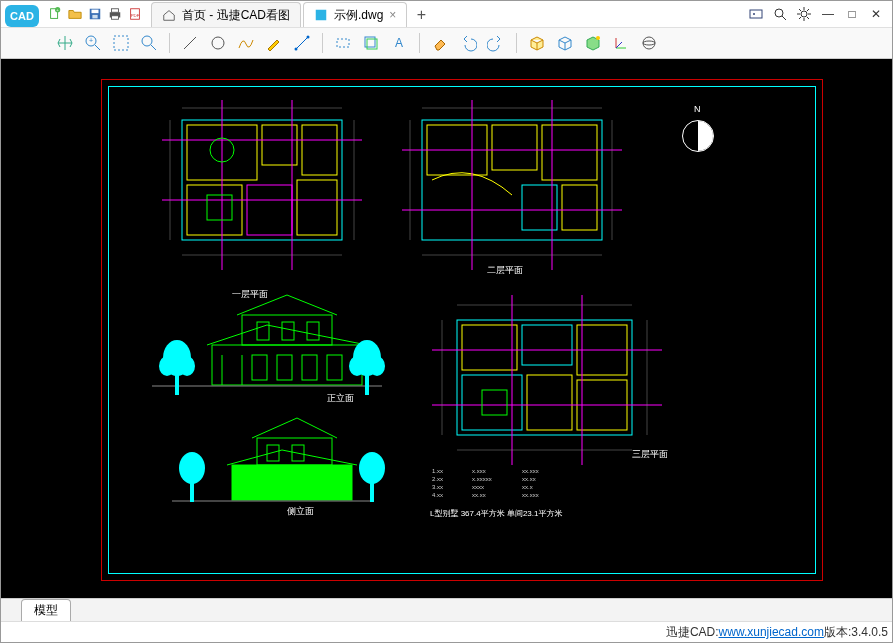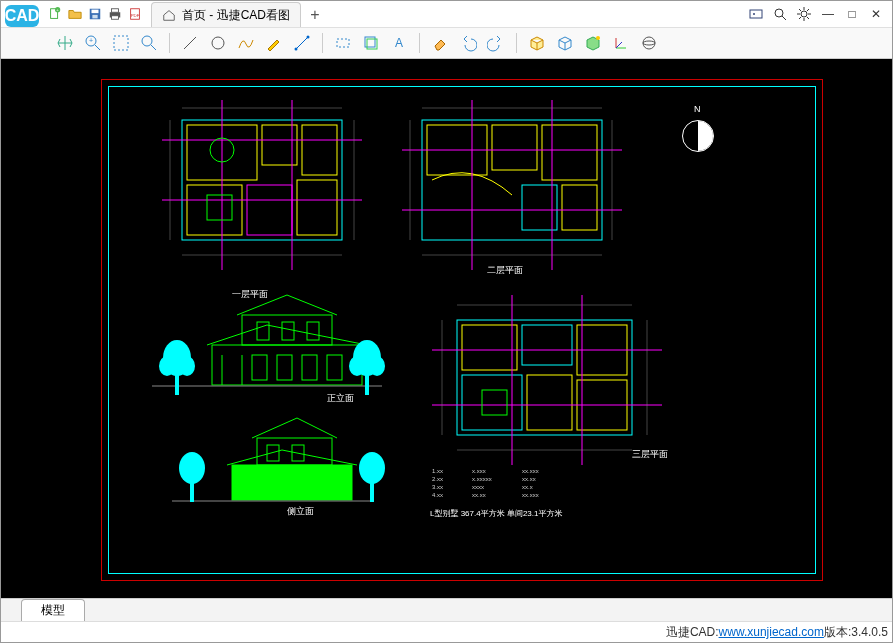--- a/index.html
+++ b/index.html
@@ -1,19 +1,19 @@
 <!DOCTYPE html>
 <html><head>
 <meta charset="utf-8">
 <style>
 html,body{margin:0;padding:0;font-family:"Microsoft YaHei",Arial,sans-serif;font-size:12px;background:#fff;overflow:hidden}
 body{width:893px;height:643px;display:flex;flex-direction:column;border:1px solid #999;box-sizing:border-box}
 
 .titlebar{height:26px;background:#fff;border-bottom:1px solid #e0e0e0;display:flex;align-items:center}
-.logo{width:34px;height:22px;margin:4px 6px 0 4px;background:#2bb3e5;border-radius:6px;display:flex;align-items:center;justify-content:center;color:#fff;font-size:16px;font-weight:bold;position:relative;z-index:3}
+.logo{width:34px;height:22px;margin:4px 6px 0 4px;background:#2bb3e5;border-radius:6px;display:flex;align-items:center;justify-content:center;color:#fff;font-size:11px;font-weight:bold;position:relative;z-index:3}
 .qbtn{width:16px;height:16px;margin:0 2px;display:flex;align-items:center;justify-content:center}
 .qbtn svg{width:14px;height:14px}
 .tabs{display:flex;align-items:flex-end;height:26px;margin-left:6px;flex:1}
 .tab{height:24px;border:1px solid #ccc;border-bottom:none;border-radius:4px 4px 0 0;padding:0 10px;display:flex;align-items:center;gap:6px;margin-right:2px;background:#f5f5f5}
 .tab.active{background:#fff}
 .tab .ico{width:14px;height:14px;display:flex;align-items:center;justify-content:center}
 .tab .close{color:#888;cursor:pointer}
 .addtab{width:24px;height:24px;display:flex;align-items:center;justify-content:center;color:#555;font-size:16px}
 .winctrl{display:flex;align-items:center;gap:4px;padding:0 6px}
 .winbtn{width:20px;height:20px;display:flex;align-items:center;justify-content:center;color:#333}
@@ -21,21 +21,21 @@
 .toolbar{height:30px;background:#f9f9f9;border-bottom:1px solid #ccc;display:flex;align-items:center;padding-left:50px}
 .tbtn{width:22px;height:22px;margin:0 3px;display:flex;align-items:center;justify-content:center}
 .tbtn svg{width:18px;height:18px}
 .sep{width:1px;height:20px;background:#ccc;margin:0 6px}
 
 .canvas-wrap{flex:1;background:#000;position:relative;overflow:hidden}
 .sheet{position:absolute;left:100px;top:20px;width:720px;height:500px;border:1.5px solid #c00}
 .sheet-inner{position:absolute;left:6px;top:6px;right:6px;bottom:6px;border:1px solid #0ff}
 
 .modelbar{height:22px;background:#f3f3f3;border-top:1px solid #ccc;display:flex;align-items:flex-end;padding-left:20px}
-.modeltab{border:1px solid #aaa;border-bottom:none;padding:2px 19px;background:#fff;border-radius:4px 4px 0 0}
+.modeltab{border:1px solid #aaa;border-bottom:none;padding:2px 12px;background:#fff;border-radius:4px 4px 0 0}
 .footer{height:20px;background:#fff;border-top:1px solid #ddd;display:flex;align-items:center;justify-content:flex-end;padding:0 4px;color:#333}
 .footer a{color:#06c;}
 .cap{position:absolute;color:#fff;font-size:9px;white-space:nowrap}
 .compass{position:absolute;width:30px;height:30px;border:1px solid #fff;border-radius:50%}
 .compass::after{content:"";position:absolute;left:15px;top:0;width:15px;height:30px;background:#fff;border-radius:0 15px 15px 0}
 </style>
 </head>
 <body>
 
 <div class="titlebar">
@@ -76,20 +76,29 @@
     </div>
 
   <div class="tabs">
     <div class="tab">
       <span class="ico">
           <svg viewBox="0 0 16 16">
             <path d="M2 8l6-5 6 5v6H2z" fill="none" stroke="#555"></path>
           </svg>
         </span>
       <span>首页 - 迅捷CAD看图</span>
+    </div>
+    <div class="tab active">
+      <span class="ico">
+          <svg viewBox="0 0 16 16">
+            <rect x="2" y="2" width="12" height="12" fill="#2bb3e5"></rect>
+          </svg>
+        </span>
+      <span>示例.dwg</span>
+      <span class="close">×</span>
     </div>
     <div class="addtab">+</div>
   </div>
 
   <div class="winctrl">
     <div class="winbtn">
         <svg width="16" height="16" viewBox="0 0 16 16">
           <rect x="2" y="4" width="12" height="8" fill="none" stroke="#347"></rect>
           <circle cx="6" cy="8" r="1" fill="#347"></circle>
         </svg>

